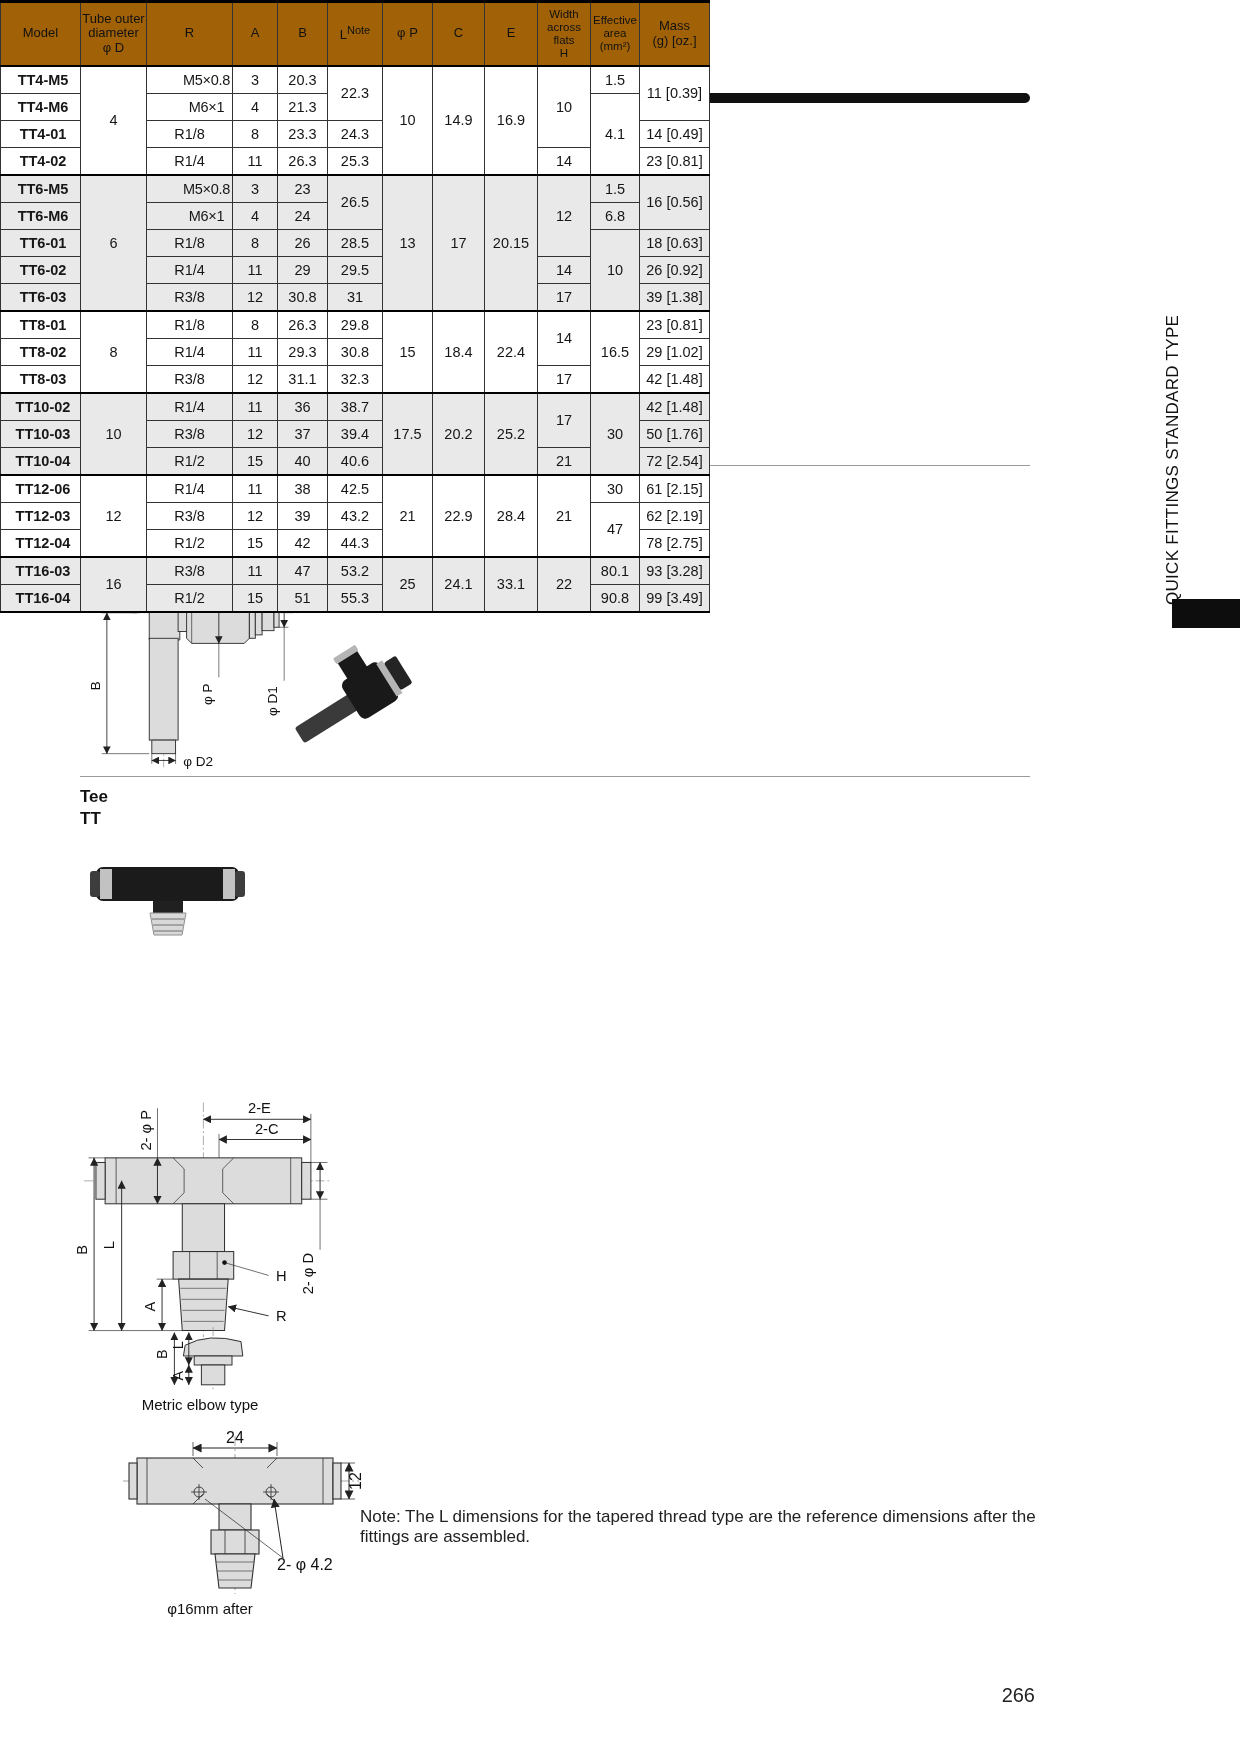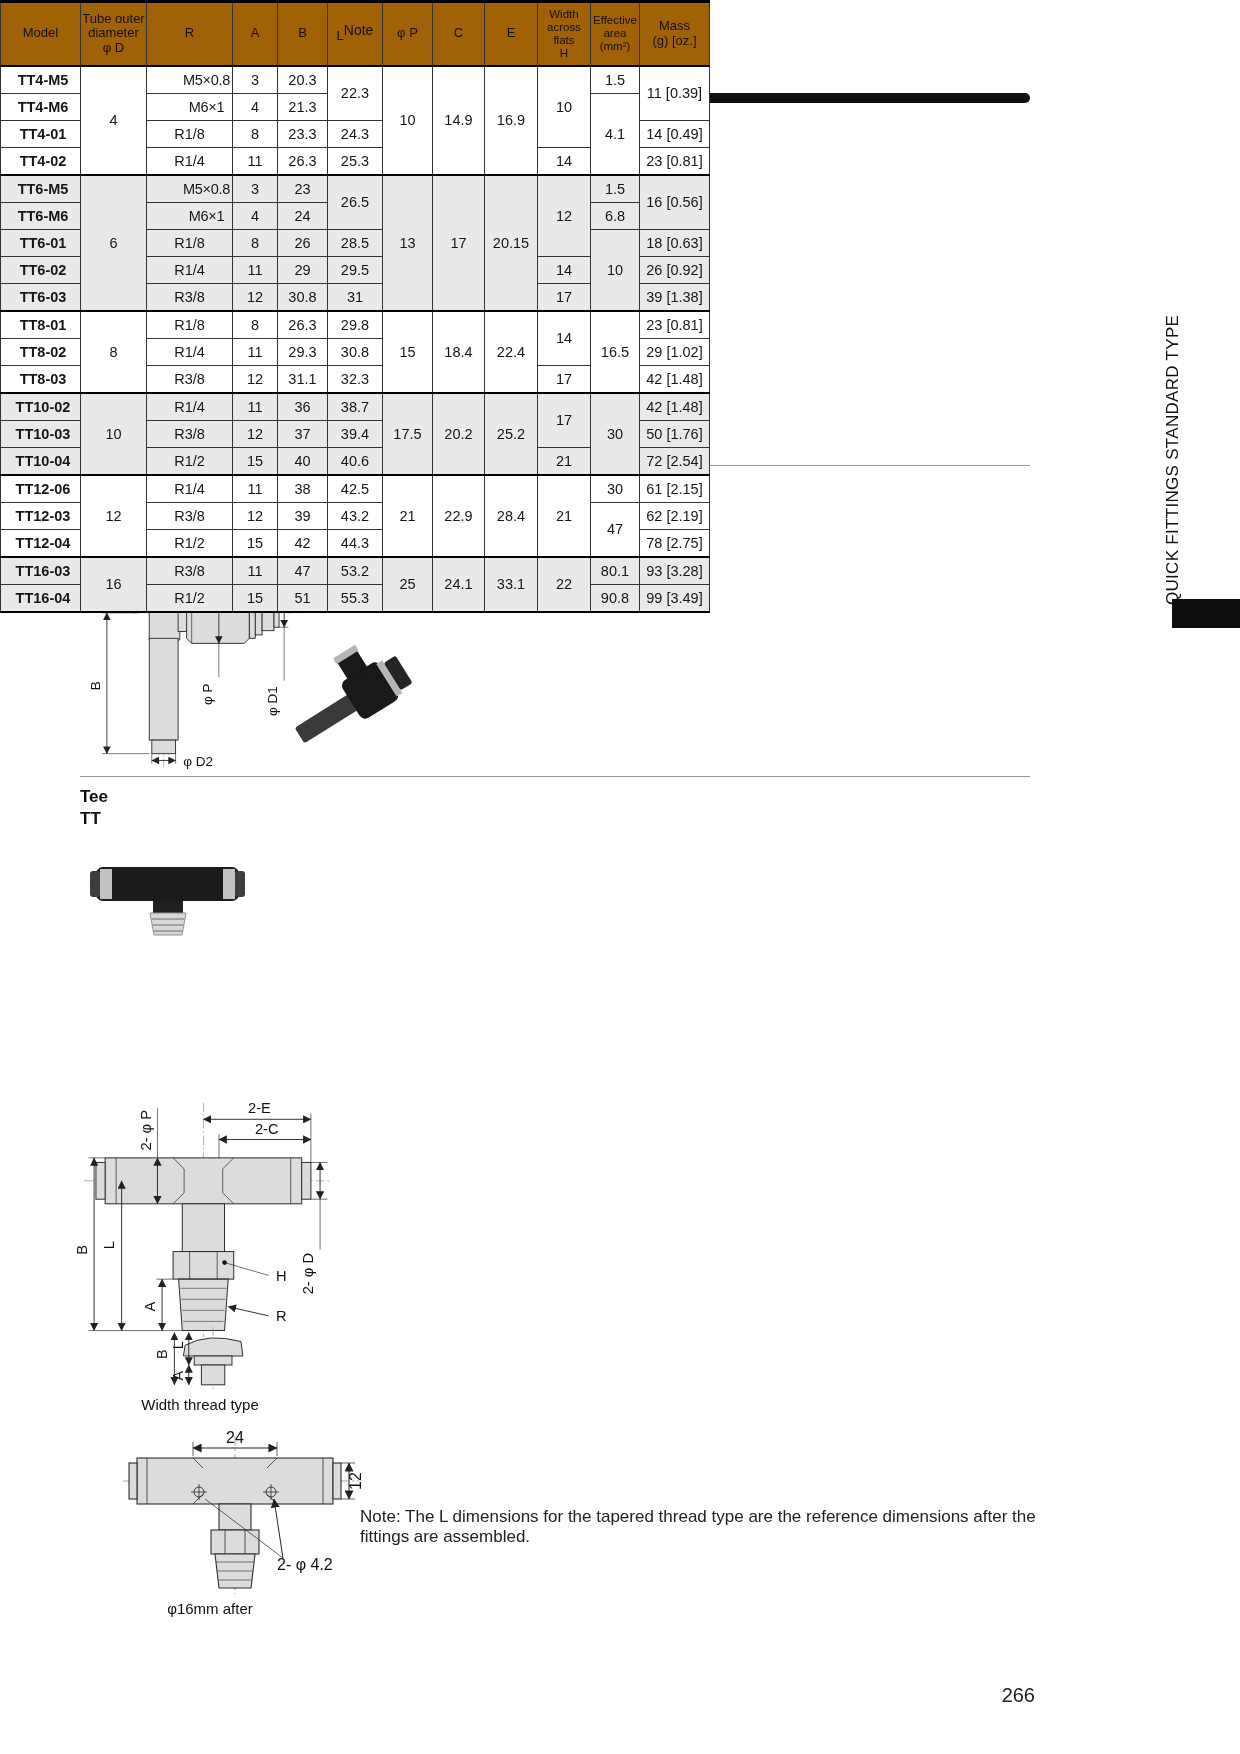--- a/index.html
+++ b/index.html
@@ -16,21 +16,21 @@
   .side-tab{left:1172px;top:599px;width:68px;height:29px;background:#0d0d0d;}
   .pagenum{left:955px;top:1684px;width:80px;text-align:right;font-size:20px;color:#222;}
   .note{left:360px;top:1507px;width:690px;font-size:17px;color:#222;}
   .caption{font-size:15px;color:#111;text-align:center;}
 
   .tbl-wrap{position:absolute;}
   .dtable{border-collapse:collapse;table-layout:fixed;border-top:3px solid #000;border-bottom:2.5px solid #000;}
   .dtable th{background:#a16207;font-weight:normal;font-size:13px;line-height:1.12;white-space:pre-line;
              border:1px solid #333;border-bottom:2.5px solid #000;padding:2px 1px;color:#111;}
   .dtable th.sm{font-size:11.5px;}
-  .dtable th sup{font-size:14px;vertical-align:super;}
+  .dtable th sup{font-size:11px;vertical-align:super;}
   .dtable td{border:1px solid #333;text-align:center;font-size:15px;color:#161616;padding:0 2px;background:#fff;}
   .dtable td.model{text-align:center;font-weight:bold;padding-left:7px;}
   .dtable td.sm2{font-size:12.5px;letter-spacing:-.3px;padding-left:36px;}
   .dtable tr.shade td{background:#e9e9e9;}
   .dtable tr.gstart td{border-top:2px solid #000;}
   #ulal-table thead tr,#ulad-table thead tr{height:57px;}
   #ulal-table td,#ulad-table td{height:23px;}
   #tt-table thead tr{height:64px;}
   #tt-table td{height:26px;font-size:14.5px;}
 
@@ -433,21 +433,21 @@
       <rect class="shp" x="68" y="40" width="42" height="10"></rect>
       <rect class="shp" x="76" y="50" width="26" height="22"></rect>
     </g>
     <line class="dim" x1="46" y1="14" x2="46" y2="72" marker-start="url(#arr)" marker-end="url(#arr)"></line>
     <text x="38" y="38" text-anchor="middle" transform="rotate(-90 38 38)">B</text>
     <line class="dim" x1="62" y1="14" x2="62" y2="50" marker-start="url(#arr)" marker-end="url(#arr)"></line>
     <text x="56" y="28" text-anchor="middle" transform="rotate(-90 56 28)">L</text>
     <line class="dim" x1="62" y1="50" x2="62" y2="72" marker-start="url(#arr)" marker-end="url(#arr)"></line>
     <text x="56" y="62" text-anchor="middle" transform="rotate(-90 56 62)">A</text>
   </svg>
-  <div class="abs caption" style="left:105px;top:1396px;width:190px;">Width thread type</div>
+  <div class="abs caption" style="left:105px;top:1396px;width:190px;">Metric elbow type</div>
 
   <svg class="diag" style="left:115px;top:1430px;" width="252" height="166" viewBox="0 0 252 166">
     <line class="cl" x1="8" y1="51" x2="244" y2="51"></line>
     <line class="cl" x1="120" y1="6" x2="120" y2="164"></line>
     <line class="ext" x1="78" y1="26" x2="78" y2="12"></line>
     <line class="ext" x1="162" y1="26" x2="162" y2="12"></line>
     <line class="dim" x1="78" y1="18" x2="162" y2="18" marker-start="url(#arr)" marker-end="url(#arr)"></line>
     <text x="120" y="13" text-anchor="middle">24</text>
     <g>
       <rect class="shp" x="22" y="28" width="196" height="46"></rect>

